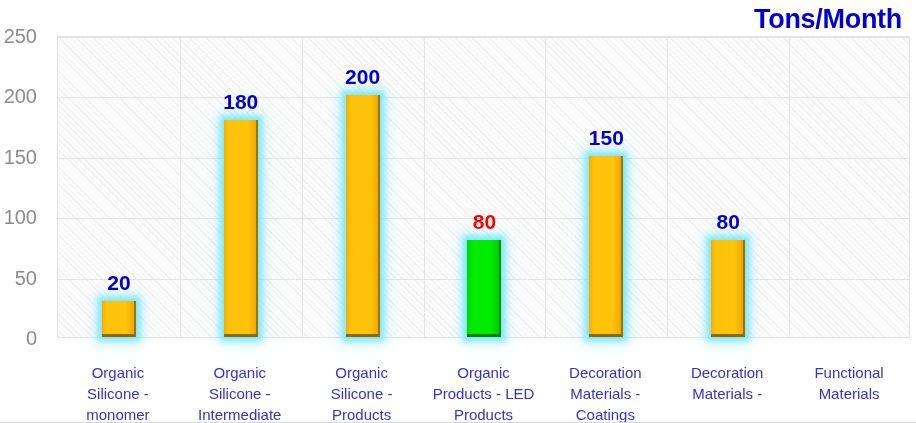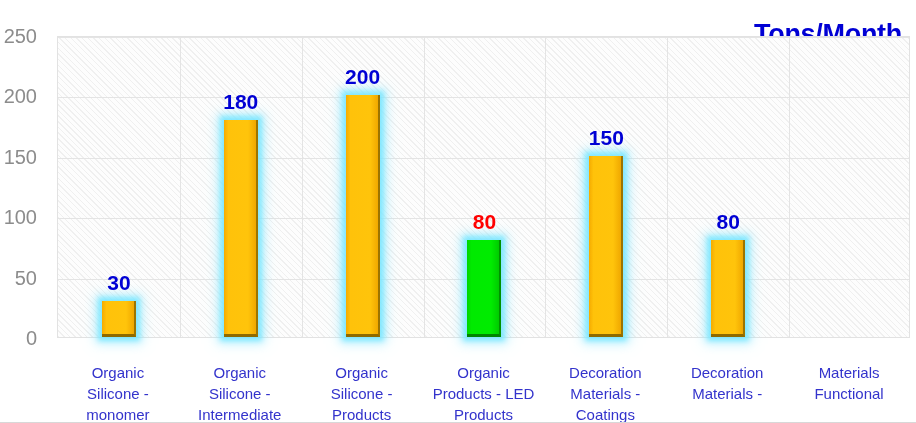--- a/index.html
+++ b/index.html
@@ -17,21 +17,21 @@
     background: #ffffff;
     overflow: hidden;
     box-sizing: border-box;
     border-bottom: 1px solid #d8d8d8;
   }
 
   
   #chart-title {
     position: absolute;
     right: 14px;
-    top: 19px;
+    top: 4px;
     font-size: 27px;
     font-weight: bold;
     color: #0000D4;
     letter-spacing: -0.3px;
     white-space: nowrap;
   }
 
   
   #y-axis {
     position: absolute;
@@ -173,21 +173,21 @@
       <div class="v-gridline" style="left: 122px;"></div>
       <div class="v-gridline" style="left: 244px;"></div>
       <div class="v-gridline" style="left: 366px;"></div>
       <div class="v-gridline" style="left: 487px;"></div>
       <div class="v-gridline" style="left: 609px;"></div>
       <div class="v-gridline" style="left: 731px;"></div>
       <div class="cat-slot" style="left: 0px; width: 121.857px;">
         <div class="bar-glow" style="height: 36.24px;">
           <div class="bar-rect"></div>
         </div>
-        <div class="bar-label" style="bottom: 42.24px;">30</div>
+        <div class="bar-label" style="bottom: 42.24px;">20</div>
       </div>
       <div class="cat-slot" style="left: 121.857px; width: 121.857px;">
         <div class="bar-glow" style="height: 217.44px;">
           <div class="bar-rect"></div>
         </div>
         <div class="bar-label" style="bottom: 223.44px;">180</div>
       </div>
       <div class="cat-slot" style="left: 243.714px; width: 121.857px;">
         <div class="bar-glow" style="height: 241.6px;">
           <div class="bar-rect"></div>
@@ -238,18 +238,18 @@
       <div class="x-cat-label" style="left: 487.429px; width: 121.857px;">
         <div>Decoration</div>
         <div>Materials -</div>
         <div>Coatings</div>
       </div>
       <div class="x-cat-label" style="left: 609.286px; width: 121.857px;">
         <div>Decoration</div>
         <div>Materials -</div>
       </div>
       <div class="x-cat-label" style="left: 731.143px; width: 121.857px;">
+        <div>Functional</div>
         <div>Materials</div>
-        <div>Functional</div>
       </div>
     </div>
 
 </div>
 
 </body></html>

